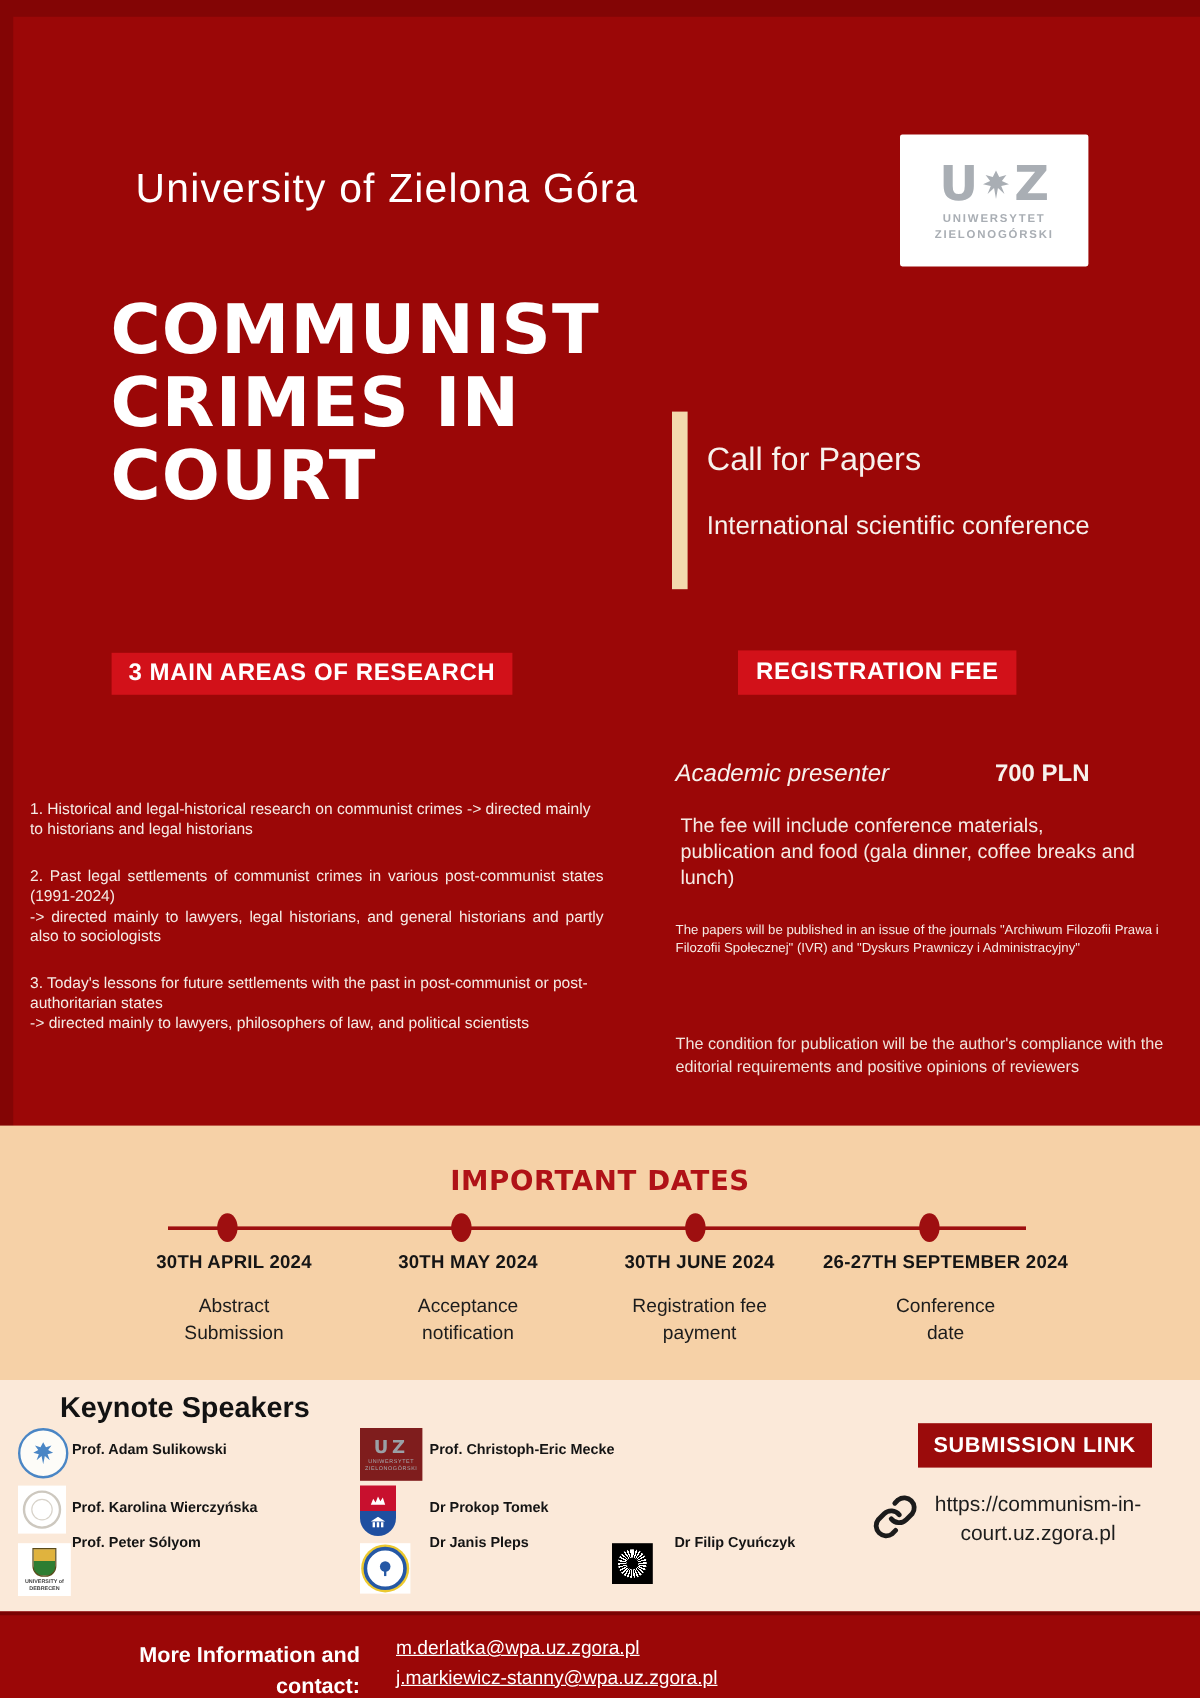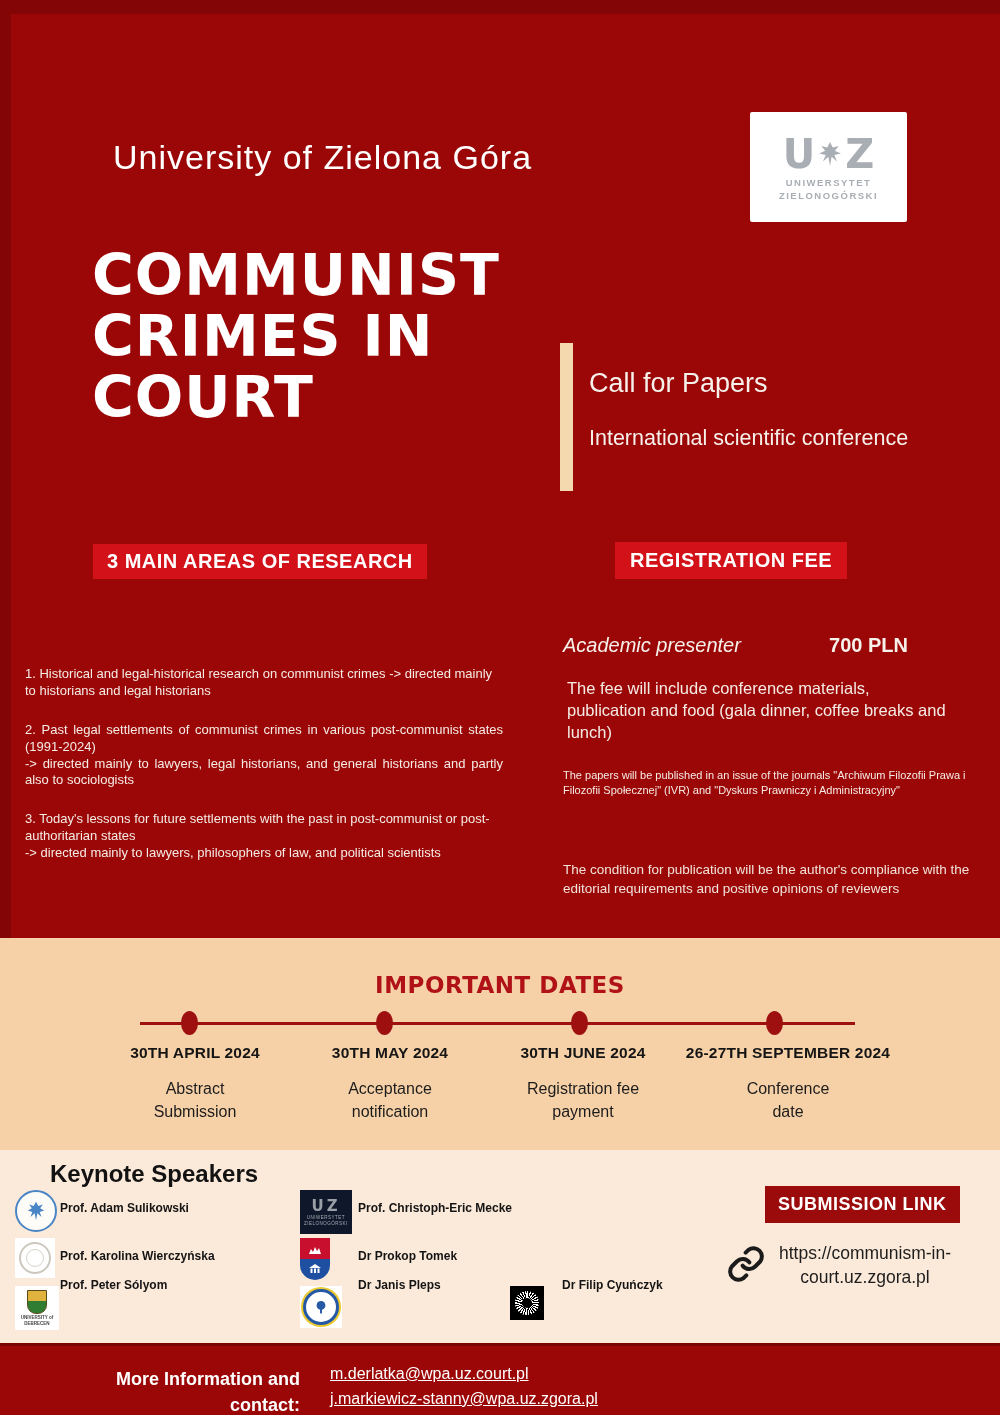--- a/index.html
+++ b/index.html
@@ -61,21 +61,21 @@
   .lg-uwr{width:38px;height:38px;border-radius:50%;background:#fdfcf8;border:2px solid #4a86c5;
     display:flex;align-items:center;justify-content:center;}
   .lg-inp{width:40px;height:40px;background:#ffffff;display:flex;align-items:center;justify-content:center;}
   .lg-inp .seal{width:28px;height:28px;border-radius:50%;border:2px solid #cdc8bf;
     display:flex;align-items:center;justify-content:center;}
   .lg-inp .seal-in{width:16px;height:16px;border-radius:50%;border:1.5px solid #d8d3ca;}
   .lg-deb{width:44px;height:44px;background:#ffffff;display:flex;flex-direction:column;align-items:center;justify-content:center;}
   .lg-deb .shield{width:18px;height:22px;border:1px solid #5a4a1a;border-radius:0 0 9px 9px;
     background:linear-gradient(180deg,#e0b33e 0 45%,#2e7d32 45% 100%);}
   .lg-deb .deb-txt{font-size:4.5px;color:#444;font-weight:bold;text-align:center;line-height:1.3;margin-top:1px;}
-  .lg-uzs{width:52px;height:44px;background:#0f172a;display:flex;flex-direction:column;align-items:center;justify-content:center;}
+  .lg-uzs{width:52px;height:44px;background:#7f1d1d;display:flex;flex-direction:column;align-items:center;justify-content:center;}
   .lg-uzs .uz-t{font-size:15px;font-weight:bold;color:#9aa0a6;letter-spacing:3px;font-family:"DejaVu Sans",sans-serif;}
   .lg-uzs .uz-s{font-size:4.5px;color:#a8adb2;line-height:1.4;letter-spacing:.5px;text-align:center;}
   .lg-vhu{width:30px;height:38px;border-radius:0 0 15px 15px;
     background:linear-gradient(180deg,#c8102e 0 50%,#1f4fa0 50% 100%);
     display:flex;flex-direction:column;align-items:center;justify-content:space-around;padding:2px 0;}
   .lg-lat{width:42px;height:42px;background:#ffffff;display:flex;align-items:center;justify-content:center;}
   .lg-lat .ring{width:30px;height:30px;border-radius:50%;border:3px solid #2558a5;background:#fff;
     box-shadow:0 0 0 2px #ecc92f;display:flex;align-items:center;justify-content:center;}
   .lg-swps{width:34px;height:34px;background:#000;display:flex;align-items:center;justify-content:center;}
   .lg-swps .donut{width:24px;height:24px;border-radius:50%;
@@ -235,17 +235,17 @@
   <svg class="abs link-icon" viewBox="0 0 24 24" fill="none" stroke="#1b1b1b" stroke-width="2.4" stroke-linecap="round" stroke-linejoin="round">
     <path d="M10 13a5 5 0 0 0 7.5.5l3-3a5 5 0 0 0-7-7l-1.7 1.7"></path>
     <path d="M14 11a5 5 0 0 0-7.5-.5l-3 3a5 5 0 0 0 7 7l1.7-1.7"></path>
   </svg>
   <div class="abs url-text pre">https://communism-in-
 court.uz.zgora.pl</div>
 
   <div class="abs contact-label pre">More Information and
 contact:</div>
   <div class="abs emails">
-    <a href="#">m.derlatka@wpa.uz.court.pl</a>
+    <a href="#">m.derlatka@wpa.uz.zgora.pl</a>
     <a href="#">j.markiewicz-stanny@wpa.uz.zgora.pl</a>
   </div>
 
 </div>
 
 </body></html>

